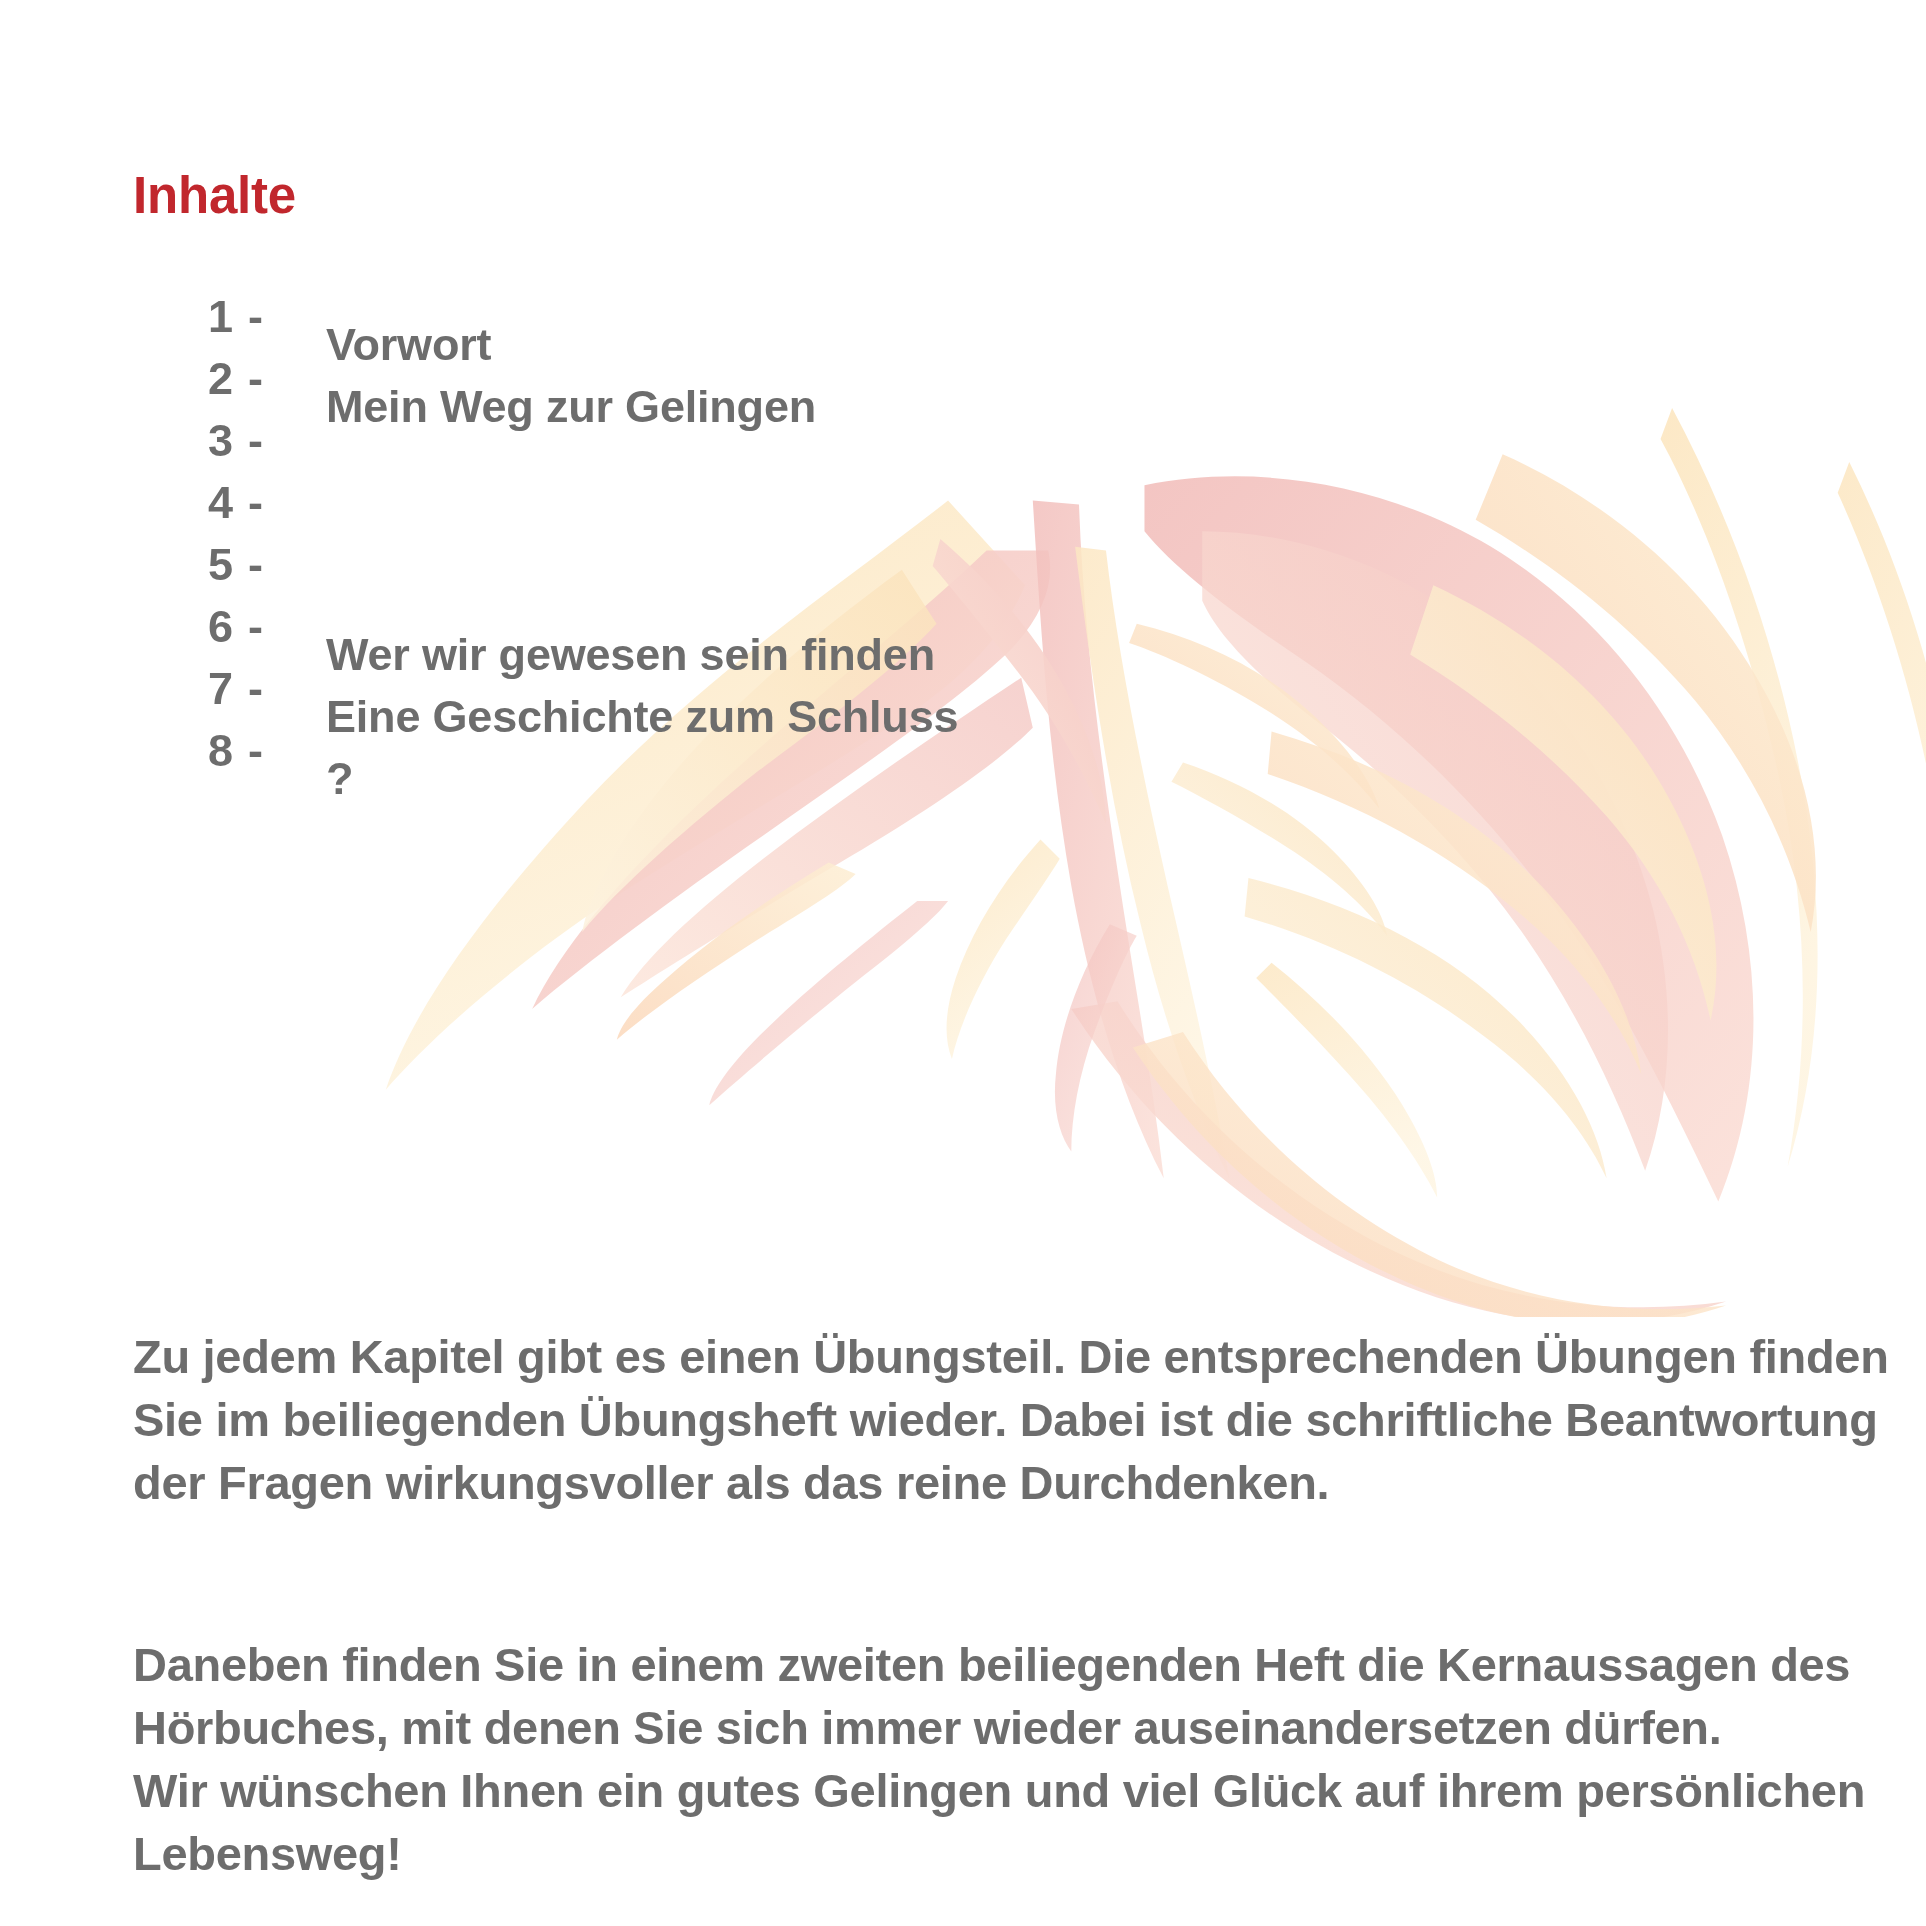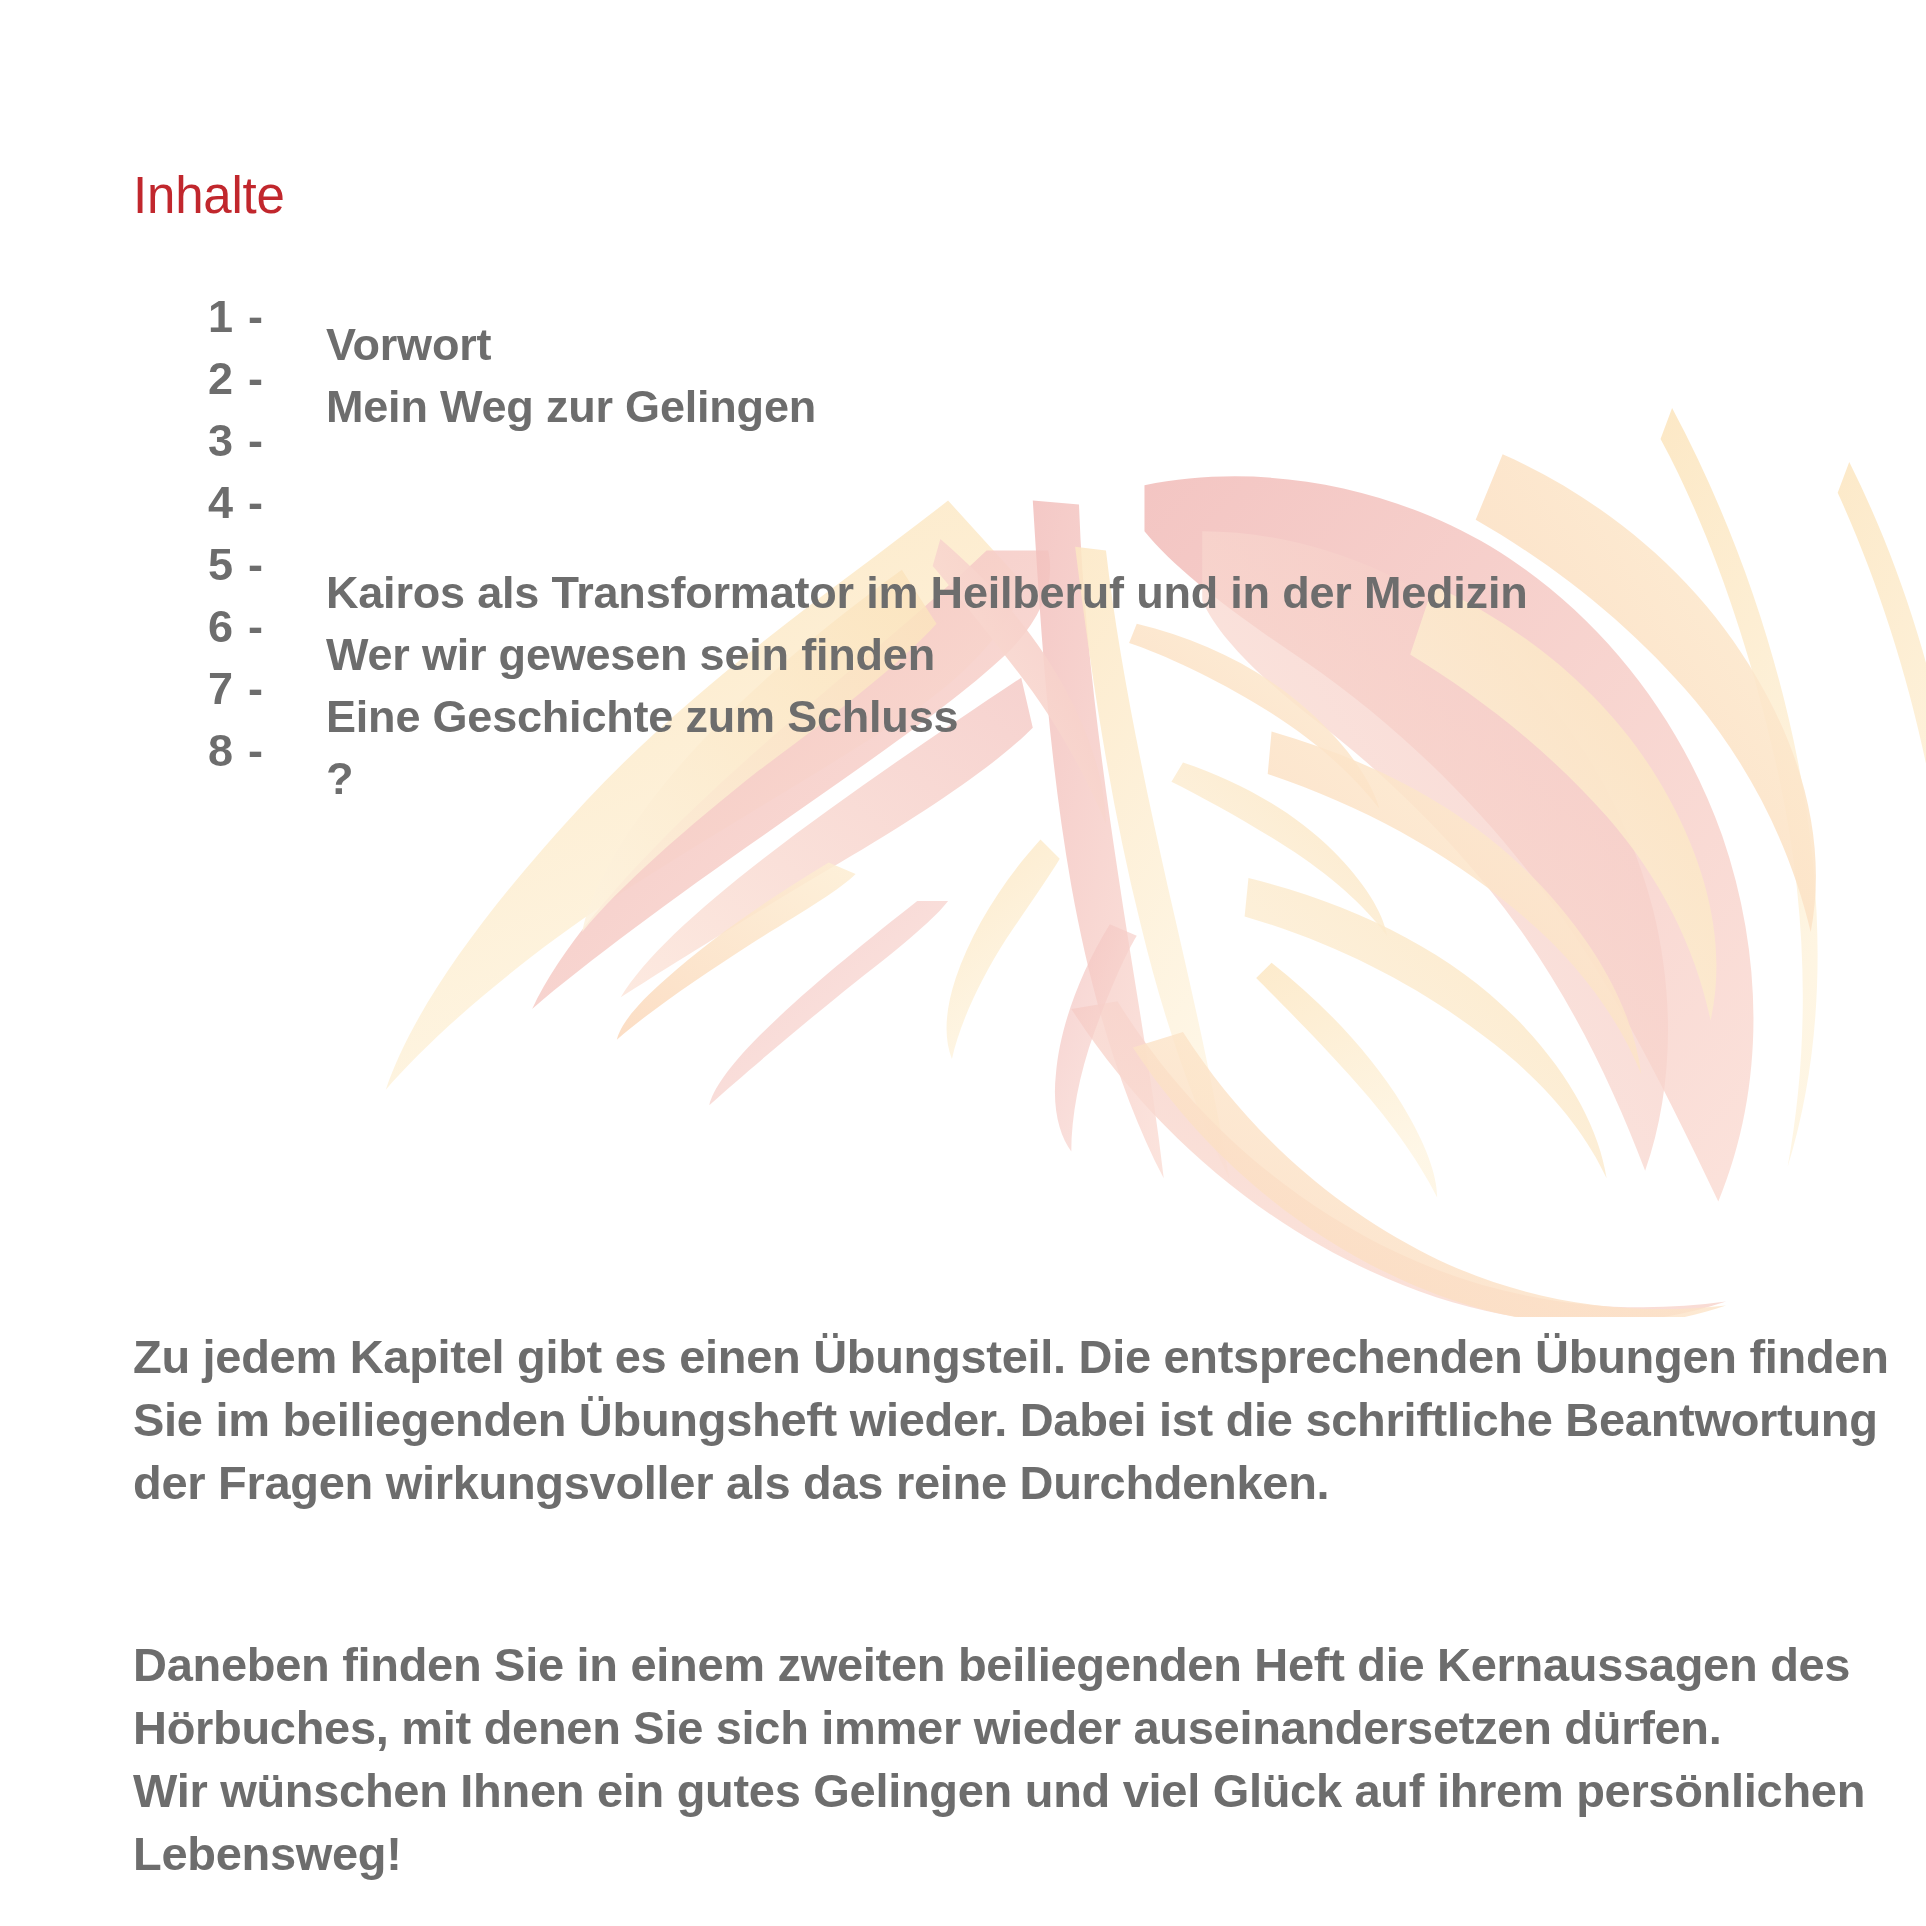--- a/index.html
+++ b/index.html
@@ -47,21 +47,21 @@
     z-index: 2;
   }
 
   
   #inhalte-heading {
     position: absolute;
     left: 133px;
     top: 169px;
     font-size: 51px;
     line-height: 1.05;
-    font-weight: 400;
+    font-weight: 700;
     font-stretch: condensed;
     letter-spacing: -0.2px;
     color: #c1272d;
     white-space: nowrap;
   }
 
   
   #toc {
     position: absolute;
     left: 0;
@@ -236,21 +236,20 @@
       </div>
 
       <div class="toc-row">
         <span class="toc-num">4</span>
         <span class="toc-dash">-</span>
       </div>
 
       <div class="toc-row">
         <span class="toc-num">5</span>
         <span class="toc-dash">-</span>
-        <span class="toc-label">Kairos als Transformator im Heilberuf und in der Medizin</span>
       </div>
 
       <div class="toc-row">
         <span class="toc-num">6</span>
         <span class="toc-dash">-</span>
         <span class="toc-label">Wer wir gewesen sein finden</span>
       </div>
 
       <div class="toc-row">
         <span class="toc-num">7</span>

